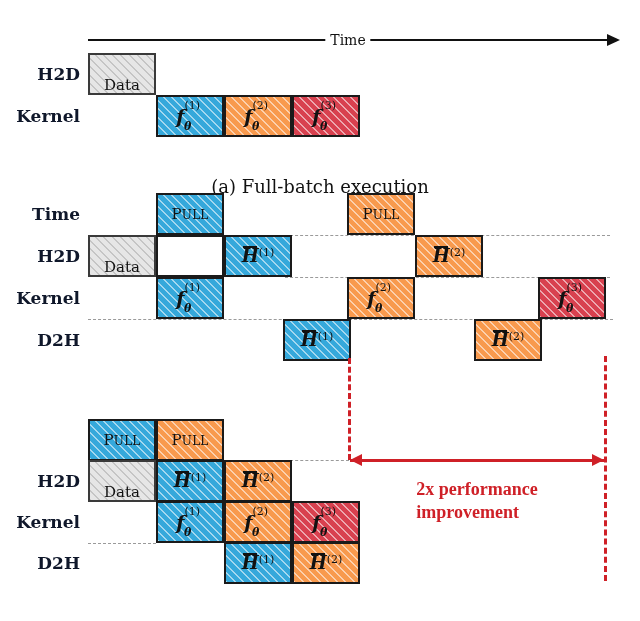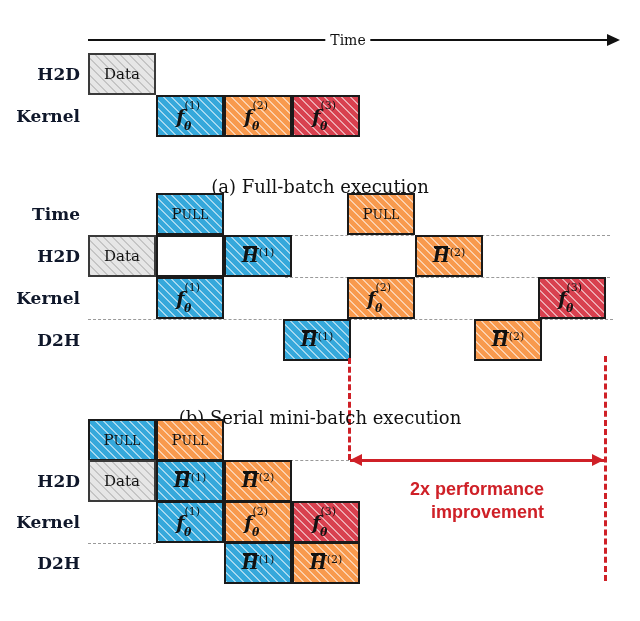--- a/index.html
+++ b/index.html
@@ -62,21 +62,21 @@
         rgba(255,255,255,0) 1.4px,
         rgba(255,255,255,0) 6.0px
     );
     pointer-events: none;
   }
   .blk.nohatch::before { background-image: none; }
 
   .c-blue   { background: #35a8db; }
   .c-orange { background: #f89a4e; }
   .c-red    { background: #d8414f; }
-  .c-gray   { background: #e6e6e6; }
+  .c-gray   { background: #e6e6e6; align-items: flex-end; }
   .c-white  { background: #ffffff; }
   .c-gray.hatchdark::before,
   .c-white.hatchdark::before {
     background-image: repeating-linear-gradient(
         45deg,
         rgba(120,120,120,0.30) 0px,
         rgba(120,120,120,0.30) 1.2px,
         rgba(0,0,0,0) 1.2px,
         rgba(0,0,0,0) 6.0px
     );
@@ -184,25 +184,25 @@
     position: absolute;
     width: 0; height: 0;
     border-top: 6px solid transparent;
     border-bottom: 6px solid transparent;
   }
   .redhead.left  { border-right: 12px solid #cf2027; }
   .redhead.right { border-left: 12px solid #cf2027; }
   .redtext {
     position: absolute;
     color: #cf2027;
-    font-family: Liberation Sans, sans-serif;
+    font-family: Liberation Serif, serif;
     font-weight: bold;
     font-size: 18px;
     line-height: 1.25;
-    text-align: right;
+    text-align: left;
     transform: translateX(-50%);
     white-space: nowrap;
   }
 </style>
 </head>
 <body>
 
 <div id="root">
 
   <div class="axis-line" style="left:88px; top:39px; width:520px;"></div>
@@ -286,21 +286,20 @@
   <div class="blk c-blue" style="left:283px; top:319px; width:68px; height:42px;">
     <span class="lbl lbl-math"><span class="hbar"><span class="bar"></span><span>H</span></span><span class="sup">(1)</span></span>
   </div>
   <div class="blk c-orange" style="left:474px; top:319px; width:68px; height:42px;">
     <span class="lbl lbl-math"><span class="hbar"><span class="bar"></span><span>H</span></span><span class="sup">(2)</span></span>
   </div>
 
   <div class="vdash" style="left:348px; top:358px; height:102px;"></div>
   <div class="vdash" style="left:604px; top:356px; height:225px;"></div>
 
-  <div class="caption" style="left:320px; top:379px;">(b) Serial mini-batch execution</div>
 
   <div class="rowlabel r" style="left:10px; top:481px; width:70px;">H2D</div>
   <div class="rowlabel r" style="left:4px; top:522px; width:76px;">Kernel</div>
   <div class="rowlabel r" style="left:10px; top:563px; width:70px;">D2H</div>
 
   <div class="guide" style="left:285px; top:460px; width:64px;"></div>
   <div class="guide" style="left:88px; top:543px; width:68px;"></div>
 
   <div class="blk c-blue" style="left:88px; top:419px; width:68px; height:42px;">
     <span class="lbl lbl-smallcaps"><span>P</span><span class="sc">ULL</span></span>

